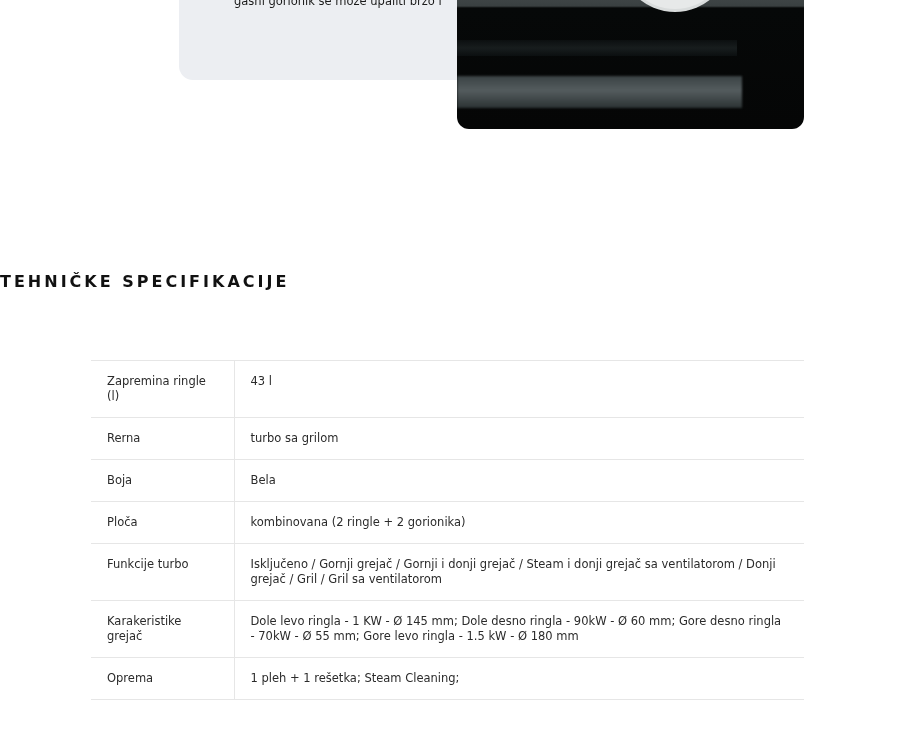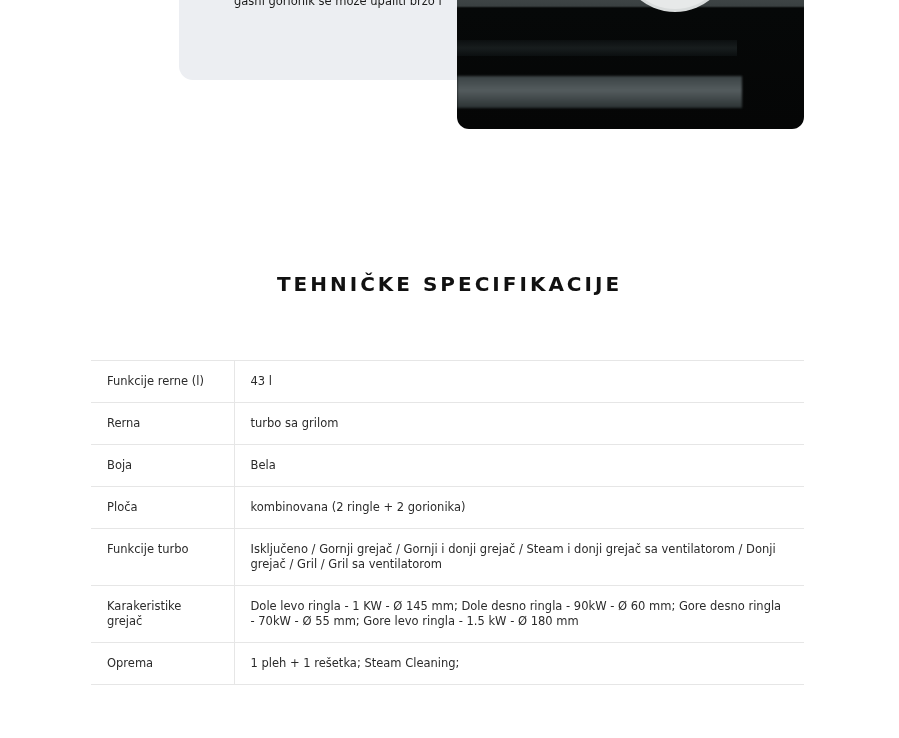--- a/index.html
+++ b/index.html
@@ -29,22 +29,22 @@
     background: linear-gradient(180deg, #3a4244, #545c5e 45%, #2c3334);
     filter: blur(1px);
   }
   .feature-image .knob {
     position: absolute; left: 162px; top: -40px; width: 112px; height: 72px;
     border-radius: 0 0 60px 60px; border: 3px solid #d9dcdc; border-top: none;
     background: #e7e9e9;
   }
 
   .section-title {
-    position: absolute; left: 0; top: 272px; width: 899px; text-align: center;
-    font-family: "DejaVu Sans", sans-serif; font-weight: 800; font-size: 20px;
+    position: absolute; left: 0; top: 272px; width: 899px; 
+    font-family: "DejaVu Sans", sans-serif; font-weight: 800; font-size: 16px;
     letter-spacing: 3px; color: #111;
   }
 
   .specs-table {
     position: absolute; left: 91px; top: 360px; width: 713px;
     border-collapse: collapse; font-size: 11.5px; color: #2b2b2b;
   }
   .specs-table tr { border-top: 1px solid #e6e6e6; border-bottom: 1px solid #e6e6e6; }
   .specs-table td { vertical-align: top; padding: 13px 16px 13px 16px; line-height: 15px; }
   .specs-table td.label { width: 143px; border-right: 1px solid #e6e6e6; }
@@ -61,21 +61,21 @@
   <div class="knob"></div>
   <div class="bar1"></div>
   <div class="bar2"></div>
 </div>
 
 <h2 class="section-title">TEHNIČKE SPECIFIKACIJE</h2>
 
 <table class="specs-table">
   <tbody>
     <tr>
-      <td class="label">Funkcije rerne (l)</td>
+      <td class="label">Zapremina ringle (l)</td>
       <td class="value">43 l</td>
     </tr>
     <tr>
       <td class="label">Rerna</td>
       <td class="value">turbo sa grilom</td>
     </tr>
     <tr>
       <td class="label">Boja</td>
       <td class="value">Bela</td>
     </tr>

